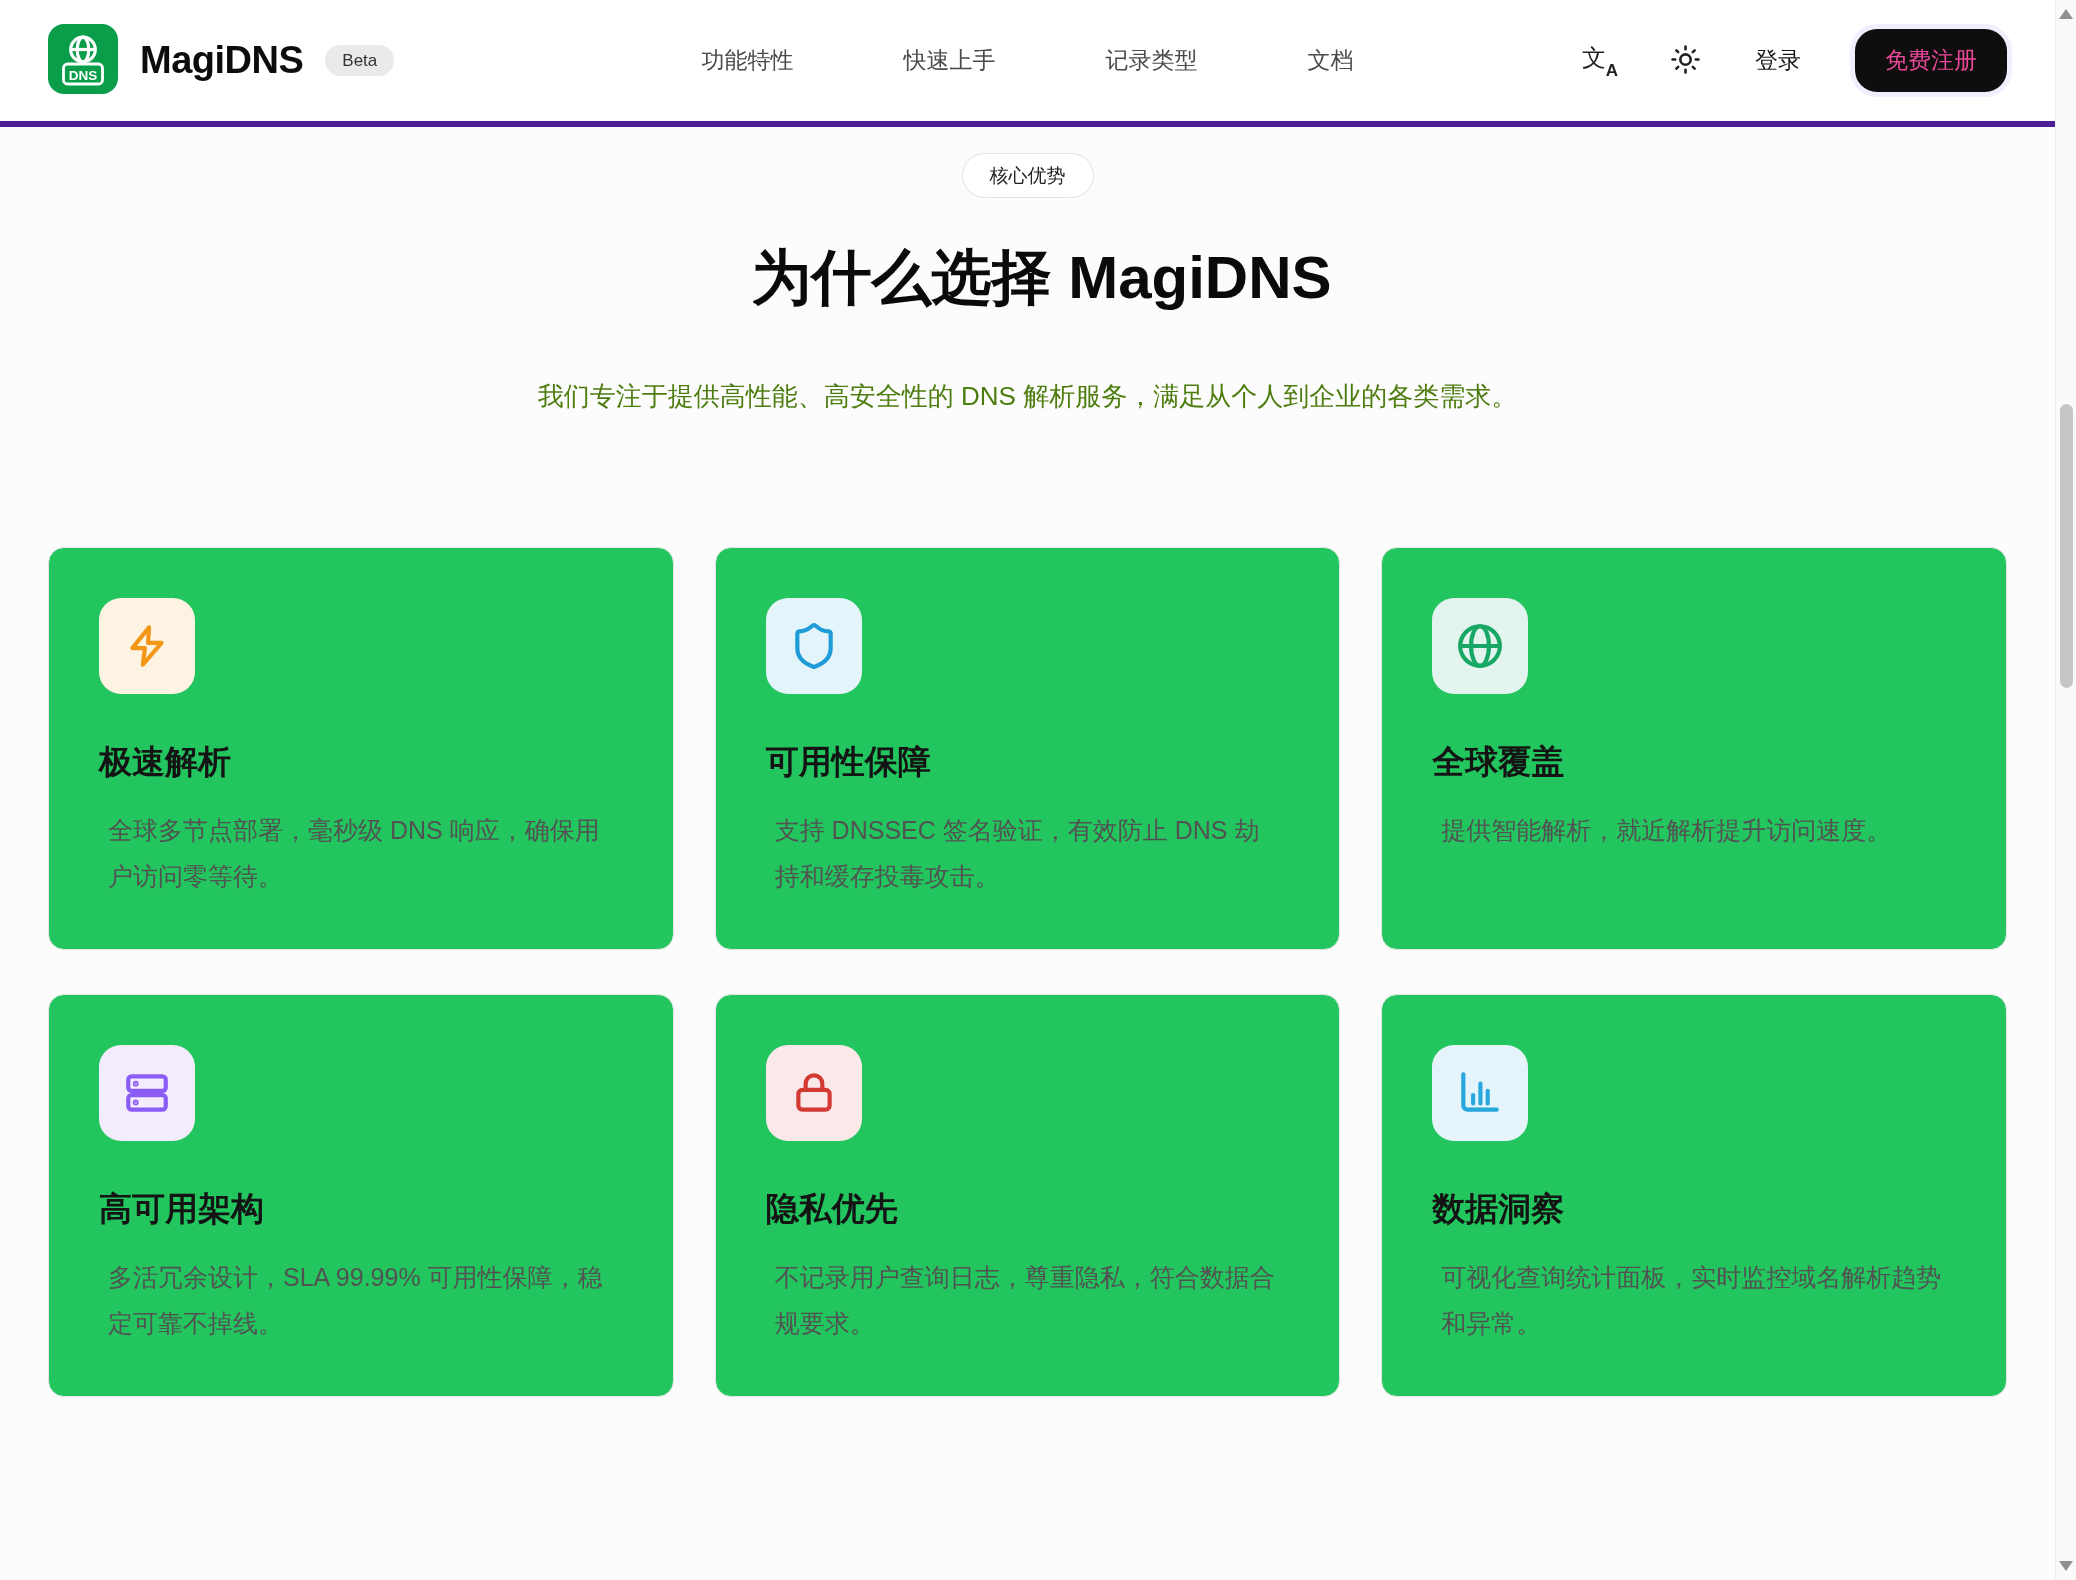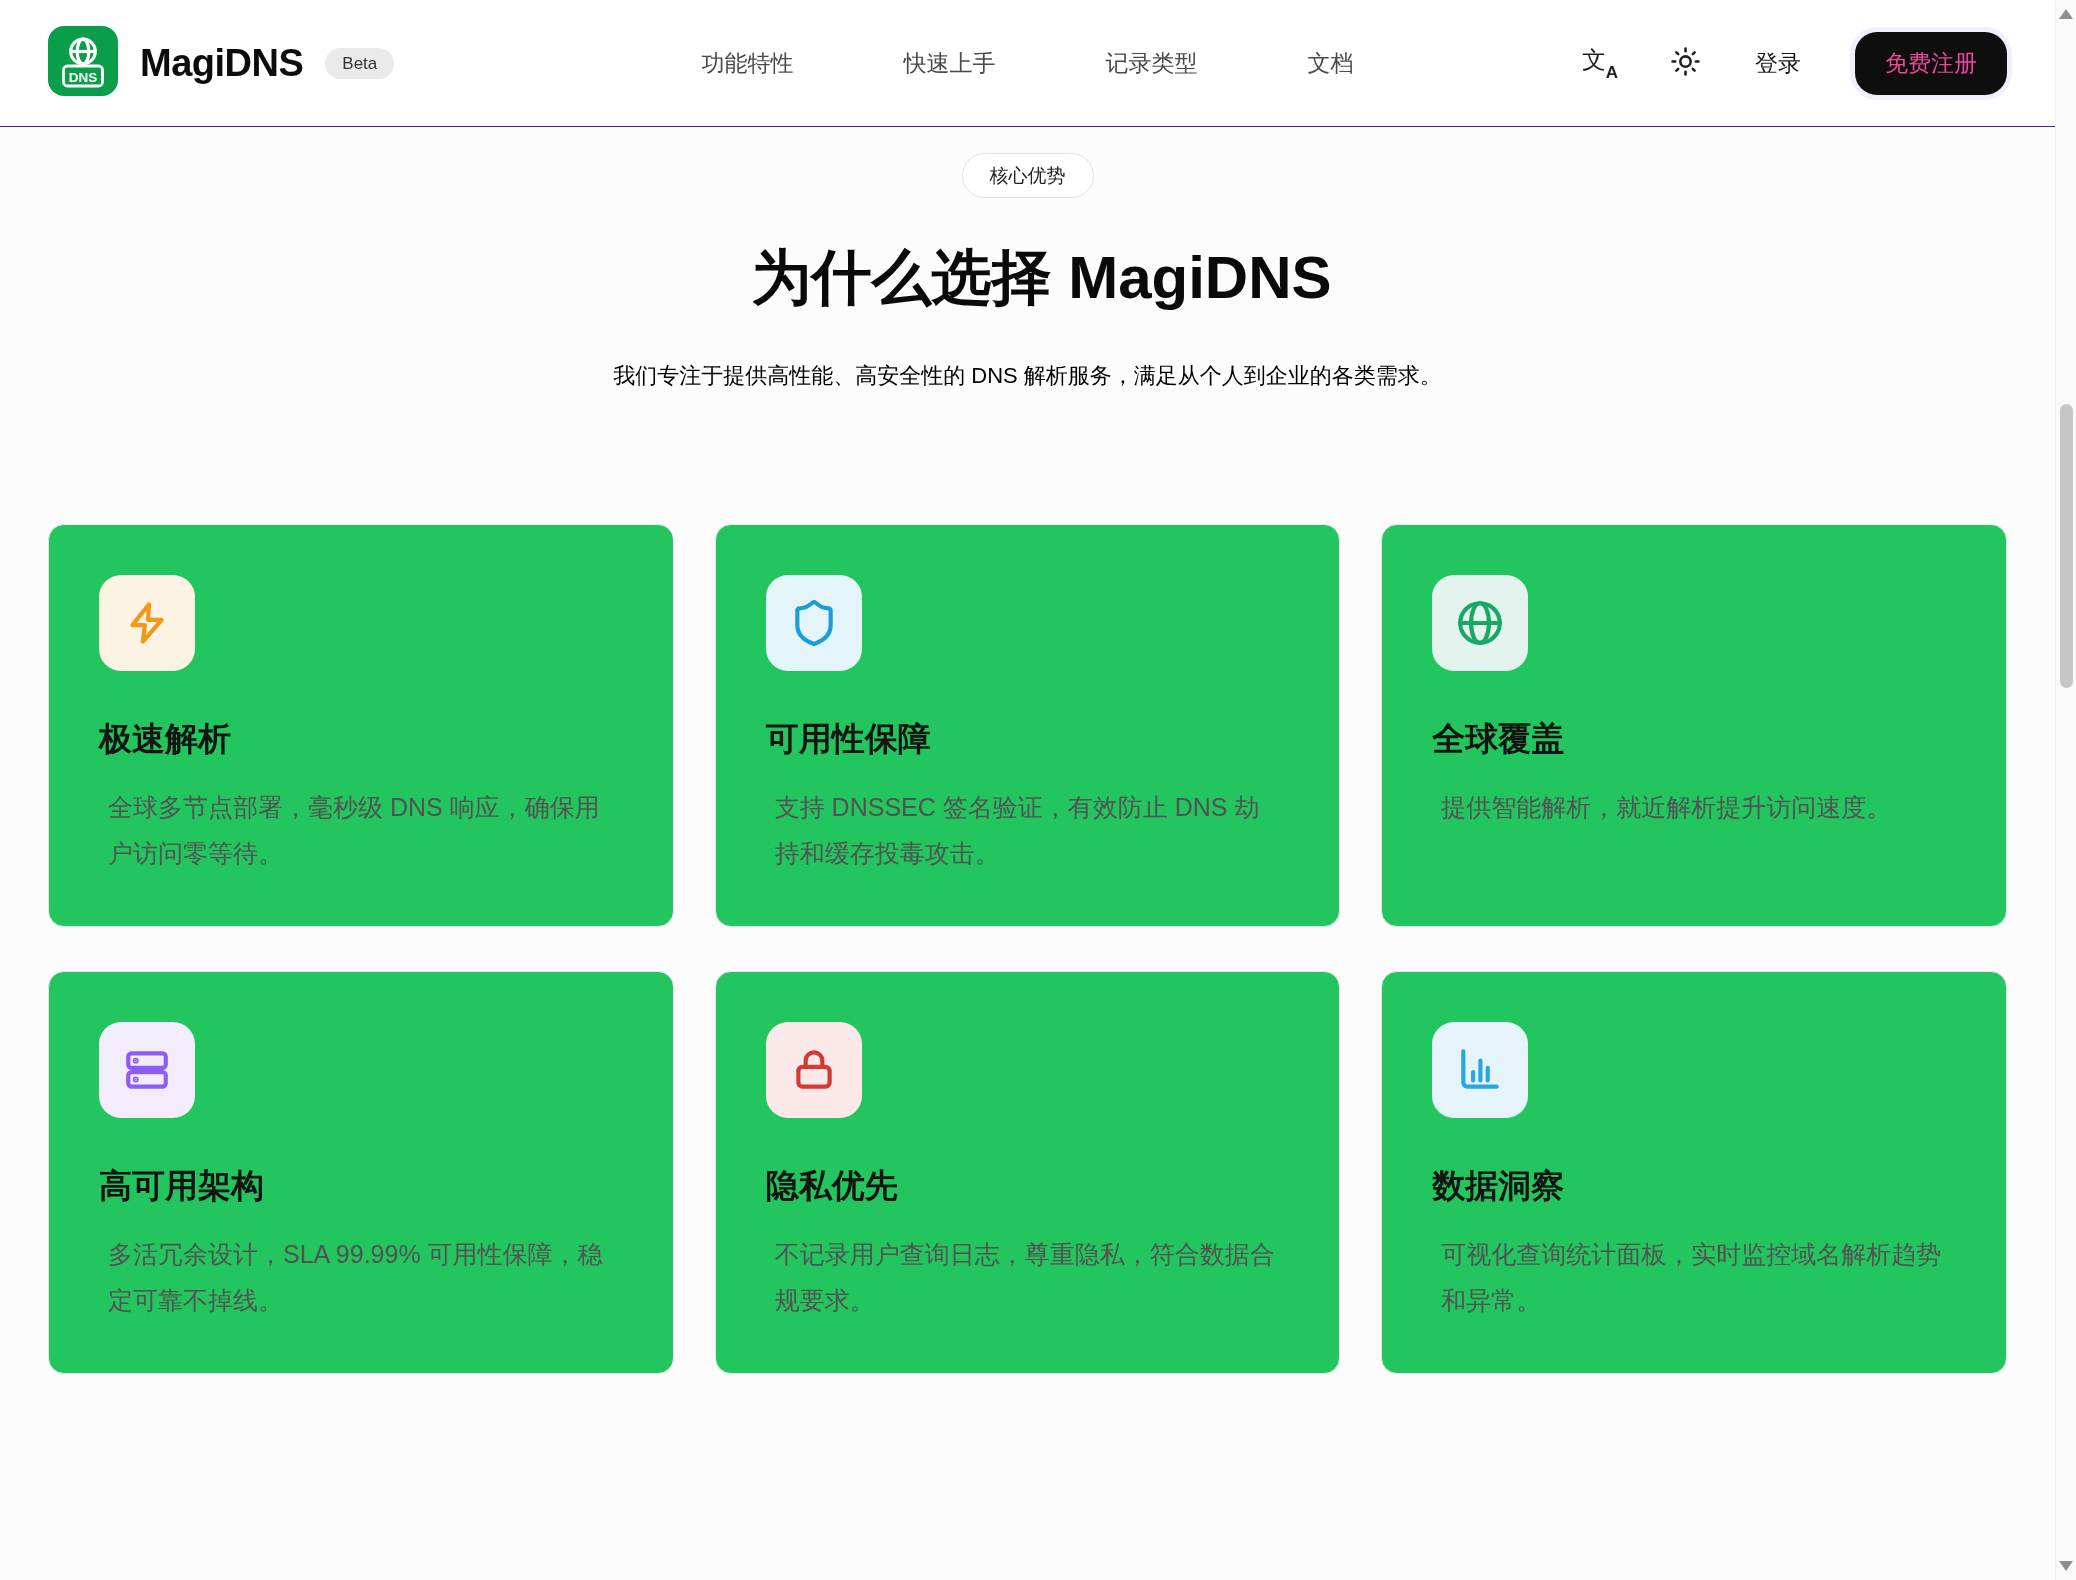--- a/index.html
+++ b/index.html
@@ -7,21 +7,21 @@
   body {
     width: 2076px; height: 1580px; overflow: hidden;
     background: #ffffff; color: #111;
     font-family: "Liberation Sans", "DejaVu Sans", sans-serif;
     position: relative;
   }
   .page { position: absolute; top: 0; left: 0; right: 21px; bottom: 0; }
 
   
   header {
-    height: 127px; background: #ffffff; border-bottom: 1px solid #4c1d95;
+    height: 127px; background: #ffffff; border-bottom: 6px solid #4c1d95;
     display: flex; align-items: center; padding: 16px 48px;
   }
   .brand { display: flex; align-items: center; gap: 22px; flex: 1; cursor: pointer; }
   .brand-name { font-size: 38px; font-weight: 800; letter-spacing: -0.5px; color: #0c0c0c; }
   .beta-badge {
     background: #eaeaea; color: #333; font-size: 17px; font-weight: 500;
     padding: 7px 17px; border-radius: 999px; line-height: 1;
   }
   nav { display: flex; gap: 110px; }
   nav a { font-size: 23px; color: #4a4a4a; text-decoration: none; cursor: pointer; white-space: nowrap; }
@@ -44,21 +44,21 @@
   
   main { background: #fcfcfc; min-height: 1453px; text-align: center; }
   .hero-pill {
     display: inline-block; margin-top: 26px; background: #ffffff;
     border: 1px solid #e2e2e2; border-radius: 999px;
     font-size: 19px; color: #222; padding: 12px 27px; line-height: 1;
   }
   h1.hero-title {
     margin: 40px 0 0; font-size: 60px; font-weight: 800; color: #0a0a0a; letter-spacing: 0; padding-left: 28px;
   }
-  .hero-subtitle { margin: 42px 0 0; font-size: 22px; color: #000000; }
+  .hero-subtitle { margin: 60px 0 0; font-size: 26px; color: #4d7c0f; }
 
   
   .grid {
     display: grid; grid-template-columns: repeat(3, 1fr); gap: 44px 41px;
     padding: 0 48px; margin-top: 133px; text-align: left;
   }
   .card {
     background: #22c55e; border: 1px solid #e6e6e6; border-radius: 16px;
     padding: 50px; min-height: 397px;
   }

